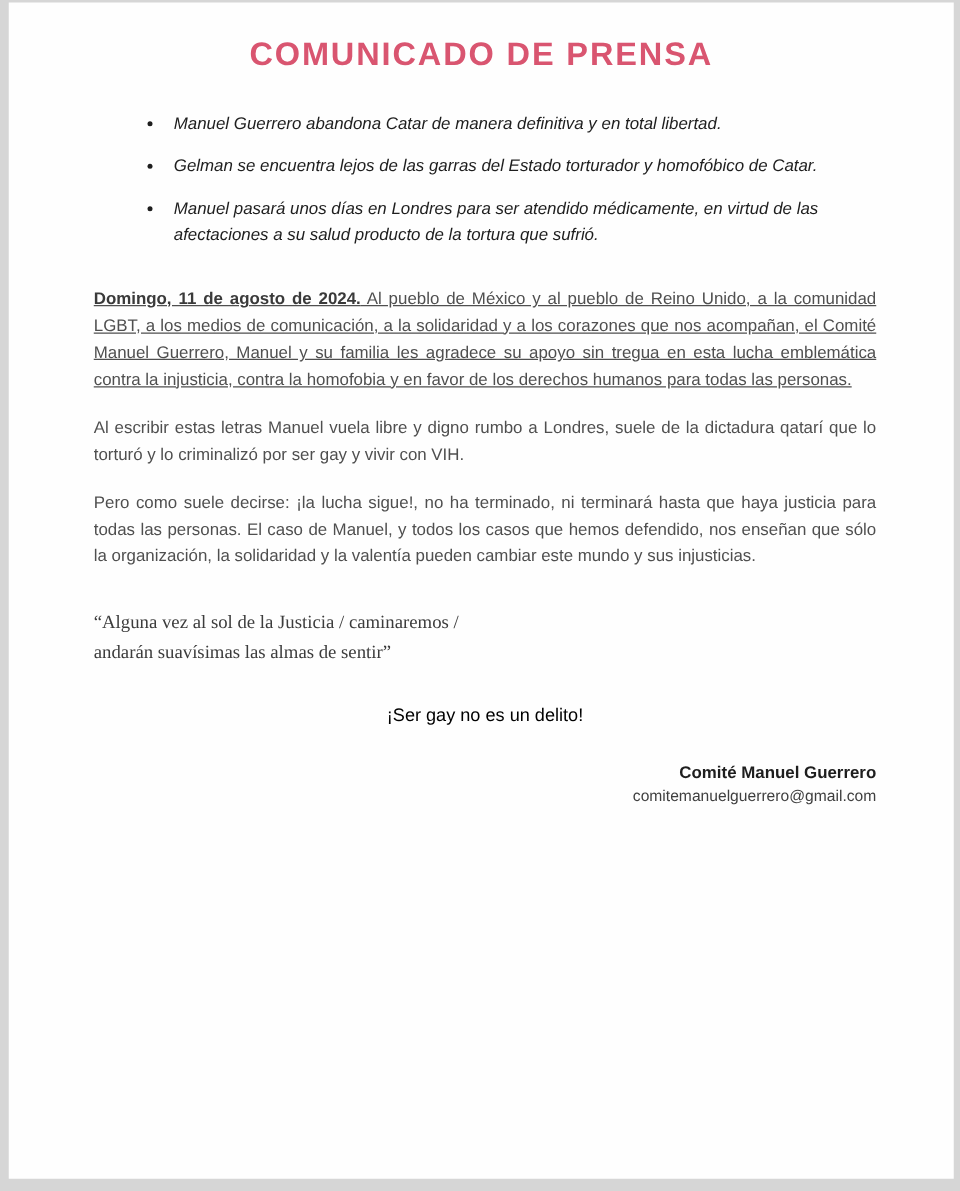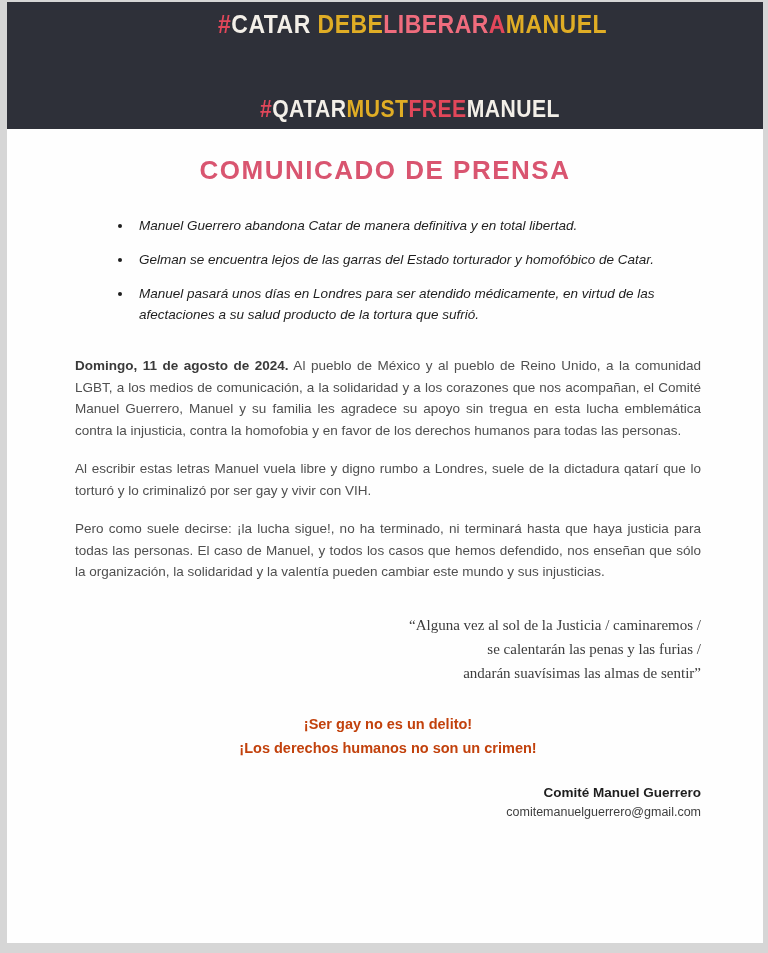--- a/index.html
+++ b/index.html
@@ -74,41 +74,41 @@
   }
   ul.bullets li {
     font-style: italic;
     color: var(--dark-text, #1e1e1e);
     margin-bottom: 13px;
     padding-left: 6px;
     line-height: 21px;
   }
 
   .para { text-align: justify; margin: 17px 0 0 0; }
-  .para.first { margin-top: 30px; }
+  .para.first { margin-top: 30px; text-decoration: underline; }
   .para-lead { font-weight: bold; color: #3a3a3a; }
 
   .gelman-line { text-align: left; margin: 23px 0 0 0; }
 
   .quote {
     margin: 30px 0 0 0;
-    text-align: right;
+    text-align: left;
     font-family: "Liberation Serif", serif;
     font-size: 15px;
     line-height: 24px;
     color: #3c3c3c;
   }
 
   .walk-line { margin: 27px 0 0 0; padding-left: 20px; }
 
   .slogans {
     margin-top: 27px;
     text-align: center;
-    font-weight: bold;
-    color: #c2410c;
+    font-weight: normal;
+    color: #000000;
     font-size: 14.5px;
     line-height: 24px;
   }
 
   .footer {
     margin-top: 22px;
     text-align: right;
     font-size: 12.5px;
     line-height: 18.5px;
     color: #3f3f3f;
@@ -117,56 +117,46 @@
     font-size: 13.5px; font-weight: bold;
     color: #1e1e1e; line-height: 21px;
   }
 </style>
 </head>
 <body>
 
 <div class="frame">
   <div class="page">
 
-    <div class="banner">
-      <div class="banner-line l1">
-        <span data-color="red">#</span><span data-color="white">CATAR </span><span data-color="gold">DEBE</span><span data-color="pink">LIBERAR</span><span data-color="red">A</span><span data-color="gold">MANUEL</span>
-      </div>
-      <div class="banner-line l2">
-        <span data-color="red">#</span><span data-color="white">QATAR</span><span data-color="gold">MUST</span><span data-color="red">FREE</span><span data-color="white">MANUEL</span>
-      </div>
-    </div>
 
     <div class="press-title">COMUNICADO DE PRENSA</div>
 
     <div class="content">
 
       <ul class="bullets">
         <li>Manuel Guerrero abandona Catar de manera definitiva y en total libertad.</li>
         <li>Gelman se encuentra lejos de las garras del Estado torturador y homofóbico de Catar.</li>
         <li>Manuel pasará unos días en Londres para ser atendido médicamente, en virtud de las afectaciones a su salud producto de la tortura que sufrió.</li>
       </ul>
 
       <p class="para first"><span class="para-lead">Domingo, 11 de agosto de 2024.</span><span> Al pueblo de México y al pueblo de Reino Unido, a la comunidad LGBT, a los medios de comunicación, a la solidaridad y a los corazones que nos acompañan, el Comité Manuel Guerrero, Manuel y su familia les agradece su apoyo sin tregua en esta lucha emblemática contra la injusticia, contra la homofobia y en favor de los derechos humanos para todas las personas.</span></p>
 
       <p class="para">Al escribir estas letras Manuel vuela libre y digno rumbo a Londres, suele de la dictadura qatarí que lo torturó y lo criminalizó por ser gay y vivir con VIH.</p>
 
       <p class="para">Pero como suele decirse: ¡la lucha sigue!, no ha terminado, ni terminará hasta que haya justicia para todas las personas. El caso de Manuel, y todos los casos que hemos defendido, nos enseñan que sólo la organización, la solidaridad y la valentía pueden cambiar este mundo y sus injusticias.</p>
 
 
       <div class="quote">
         <div>“Alguna vez al sol de la Justicia / caminaremos /</div>
-        <div>se calentarán las penas y las furias /</div>
         <div>andarán suavísimas las almas de sentir”</div>
       </div>
 
 
       <div class="slogans">
         <div>¡Ser gay no es un delito!</div>
-        <div>¡Los derechos humanos no son un crimen!</div>
       </div>
 
       <div class="footer">
         <div class="org">Comité Manuel Guerrero</div>
         <div>comitemanuelguerrero@gmail.com</div>
 
       </div>
 
     </div>
   </div>

